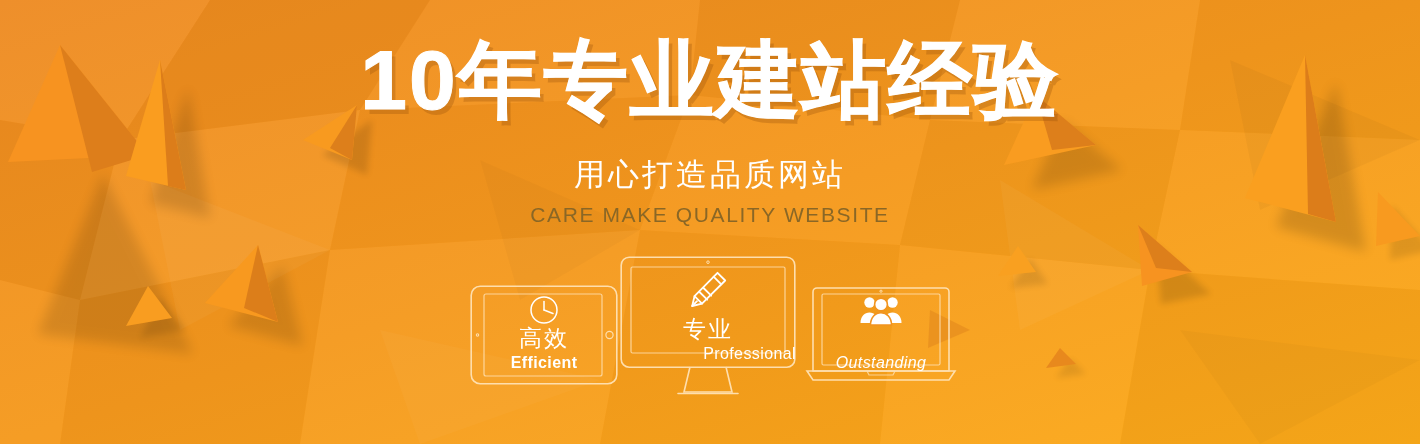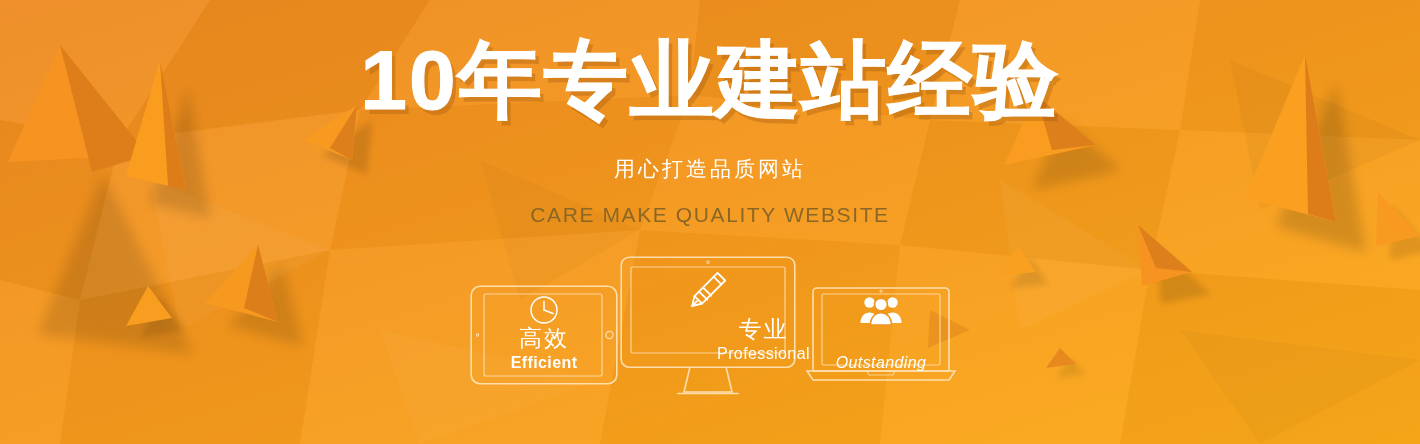--- a/index.html
+++ b/index.html
@@ -47,21 +47,21 @@
     letter-spacing: 2px;
     text-shadow: 4px 5px 0 rgba(150, 80, 10, 0.30);
     -webkit-text-stroke: 1px #ffffff;
   }
   #subtitle-cn {
     position: absolute;
     left: 0;
     top: 156px;
     width: 1420px;
     text-align: center;
-    font-size: 21px;
+    font-size: 31px;
     line-height: 1.2;
     color: #ffffff;
     letter-spacing: 3px;
     font-weight: normal;
   }
   #subtitle-en {
     position: absolute;
     left: 0;
     top: 202px;
     width: 1420px;
@@ -100,23 +100,23 @@
     letter-spacing: 0.4px;
     line-height: 1;
   }
   .dev-svg { position: absolute; left: 0; top: 0; overflow: visible; }
 
   
   #device-tablet { left: 470px; top: 285px; width: 148px; height: 100px; }
   #device-tablet .dev-label-cn { top: 42px; }
   #device-tablet .dev-label-en { top: 70px; font-weight: bold; }
   
-  #device-monitor { left: 620px; top: 256px; width: 176px; height: 142px; padding-left: 37px; }
+  #device-monitor { left: 620px; top: 256px; width: 176px; height: 142px; }
   #device-monitor .dev-label-cn { top: 62px; }
-  #device-monitor .dev-label-en { top: 90px; }
+  #device-monitor .dev-label-en { top: 90px; text-align: right; }
   
   #device-laptop { left: 805px; top: 285px; width: 152px; height: 100px; }
   #device-laptop .dev-label-cn { top: 42px; }
   #device-laptop .dev-label-en { top: 70px; font-style: italic; }
 
   .icon-svg { position: absolute; overflow: visible; }
 </style>
 </head>
 <body>
 

